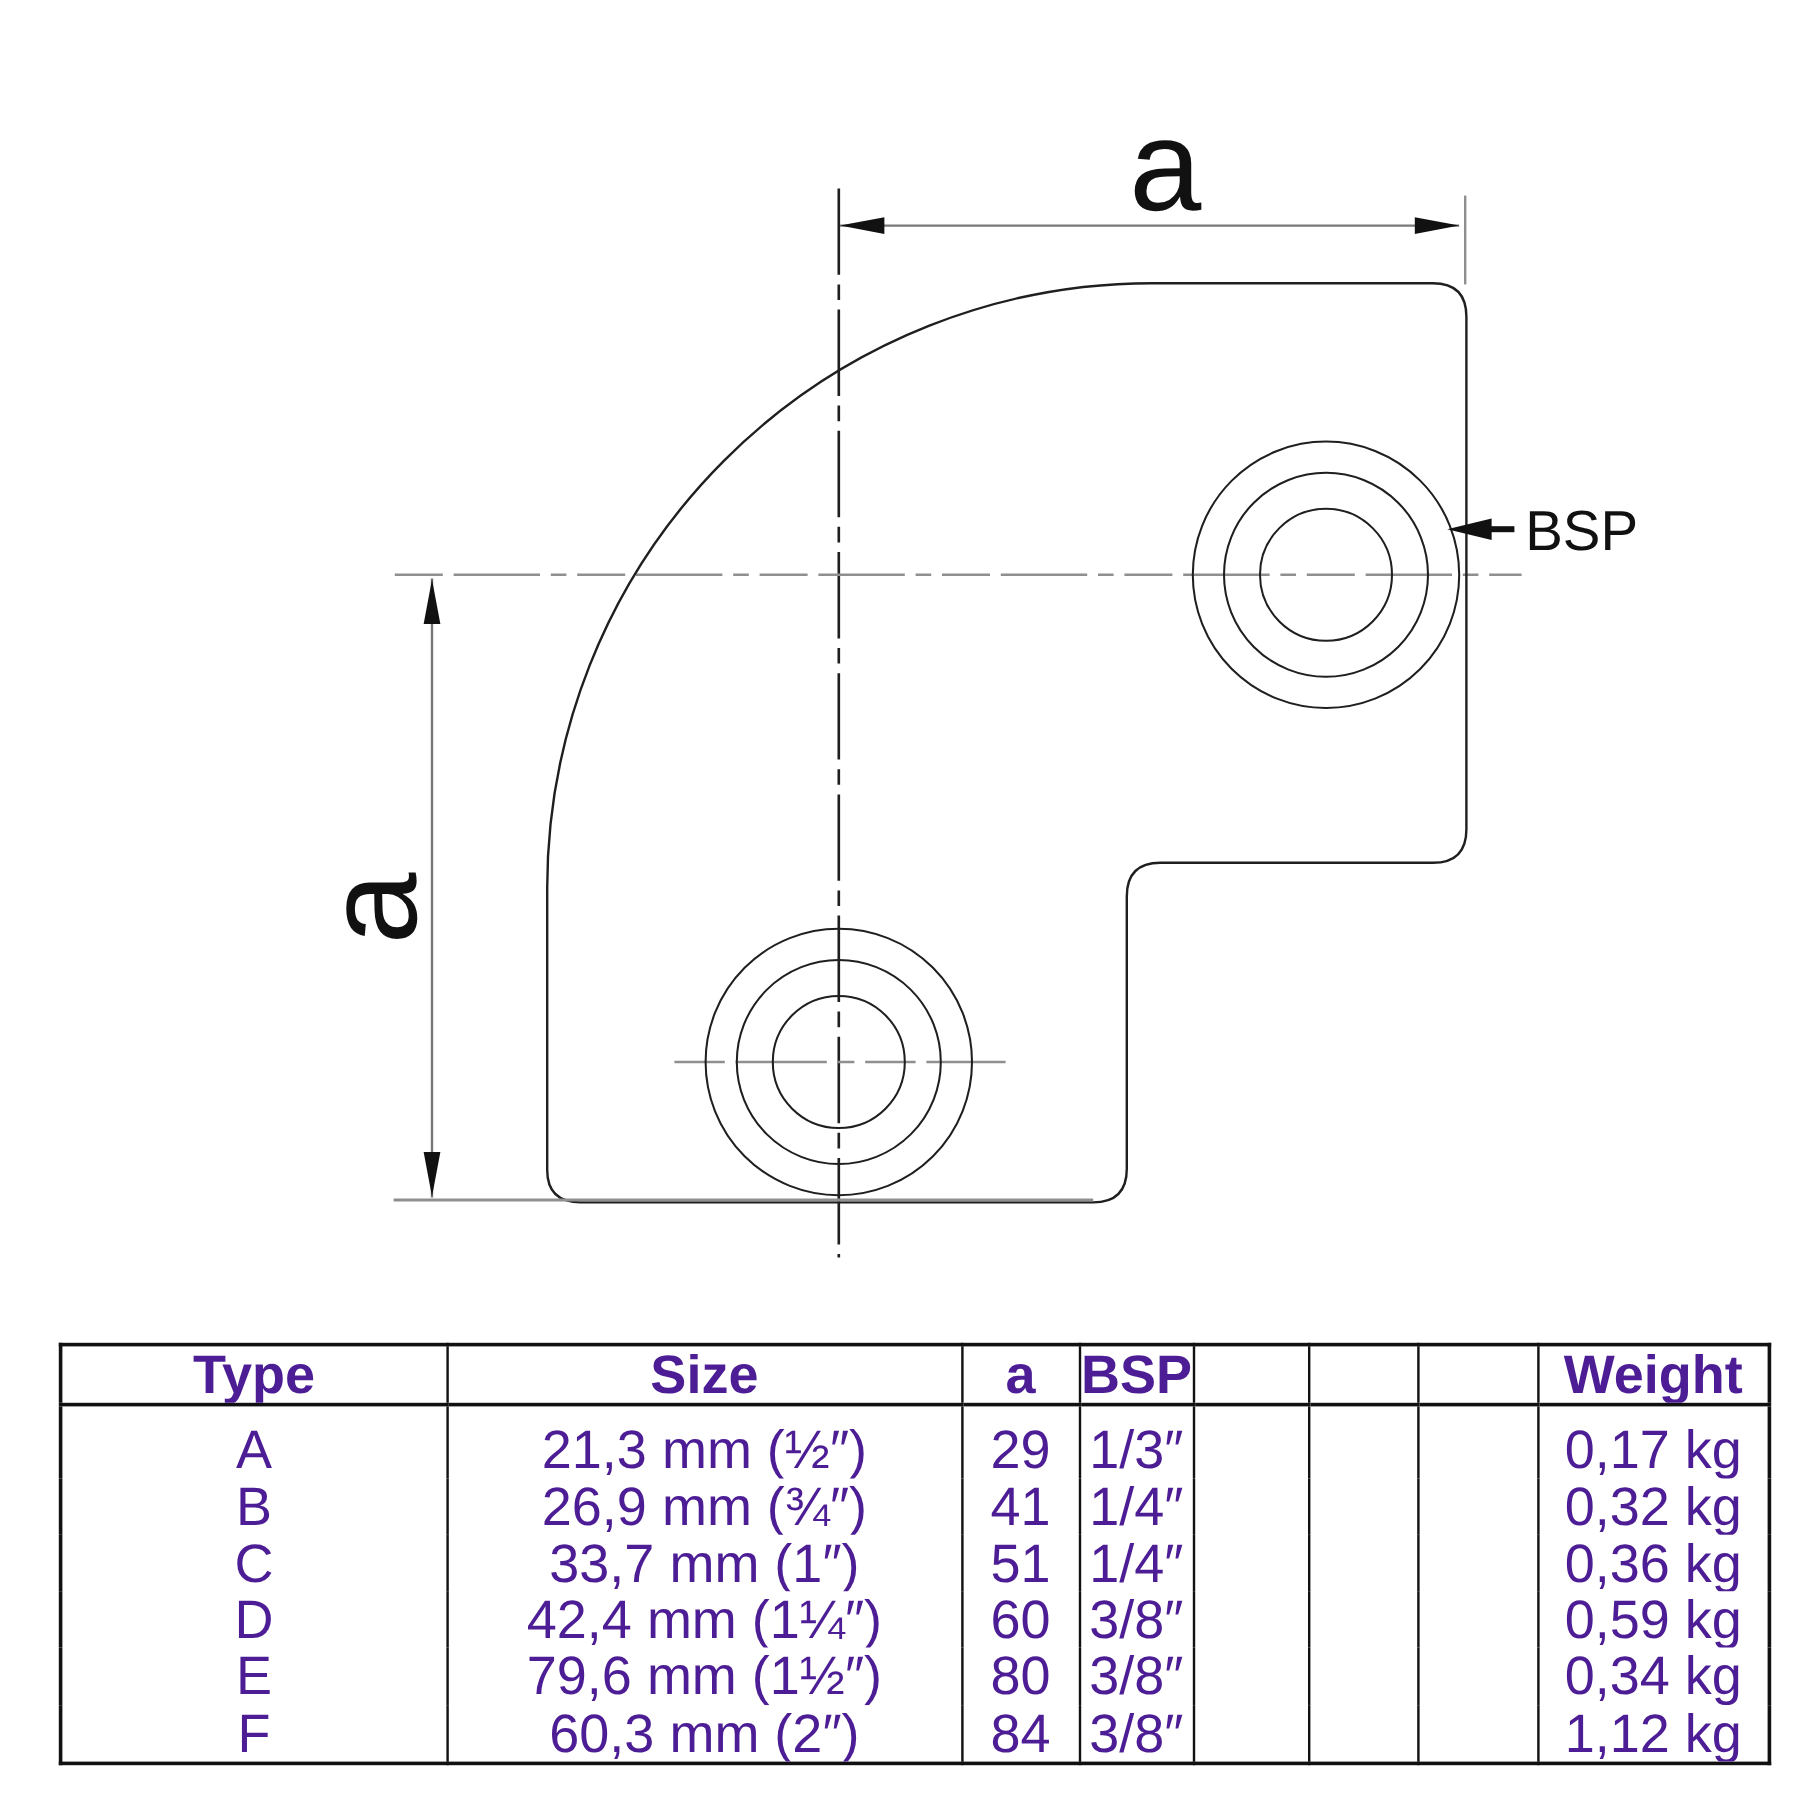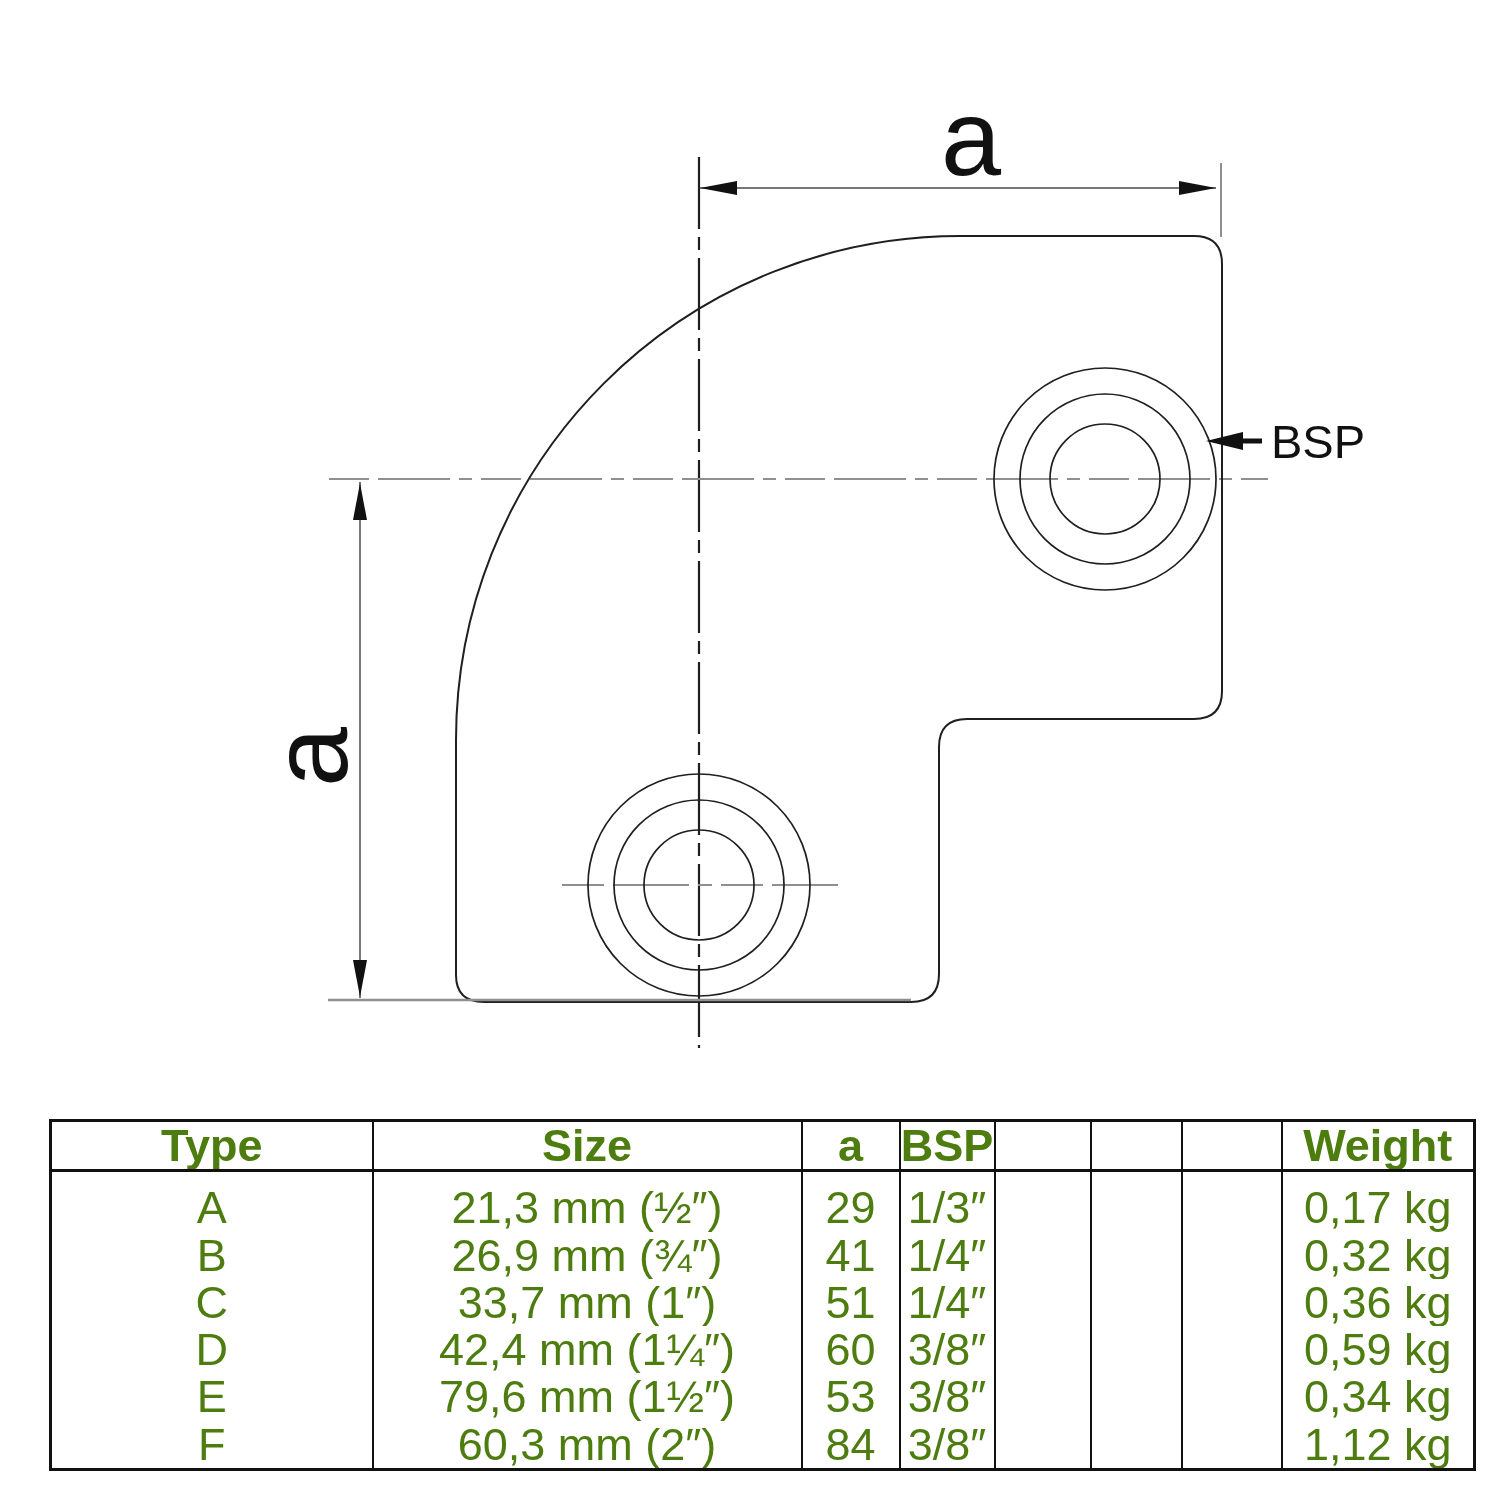--- a/index.html
+++ b/index.html
@@ -17,21 +17,21 @@
   }
   .dim-label{font-size:108px;}
   .leader-label{font-size:47px;}
 
   table.spec{
     position:absolute;left:49px;top:1119px;
     width:1424px;
     border-collapse:collapse;table-layout:fixed;
     border:3px solid #111111;
     font-family:"Liberation Sans", sans-serif;
-    color:#4d7c0f;
+    color:#4c1d95;
   }
   table.spec th, table.spec td{
     border-left:2px solid #111111;
     border-right:2px solid #111111;
     text-align:center;
     vertical-align:middle;
     padding:0;
     line-height:1.05;
     overflow:hidden;
     white-space:nowrap;
@@ -161,21 +161,21 @@
         <td>60</td>
         <td>3/8″</td>
         <td></td>
         <td></td>
         <td></td>
         <td>0,59 kg</td>
       </tr>
       <tr>
         <td>E</td>
         <td>79,6 mm (1½″)</td>
-        <td>53</td>
+        <td>80</td>
         <td>3/8″</td>
         <td></td>
         <td></td>
         <td></td>
         <td>0,34 kg</td>
       </tr>
       <tr>
         <td>F</td>
         <td>60,3 mm (2″)</td>
         <td>84</td>

